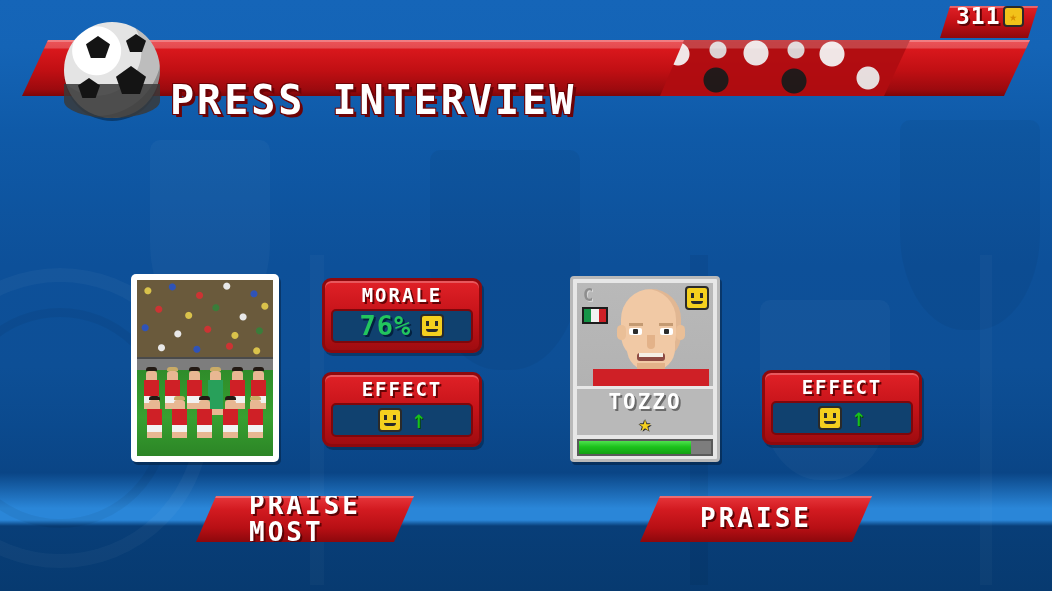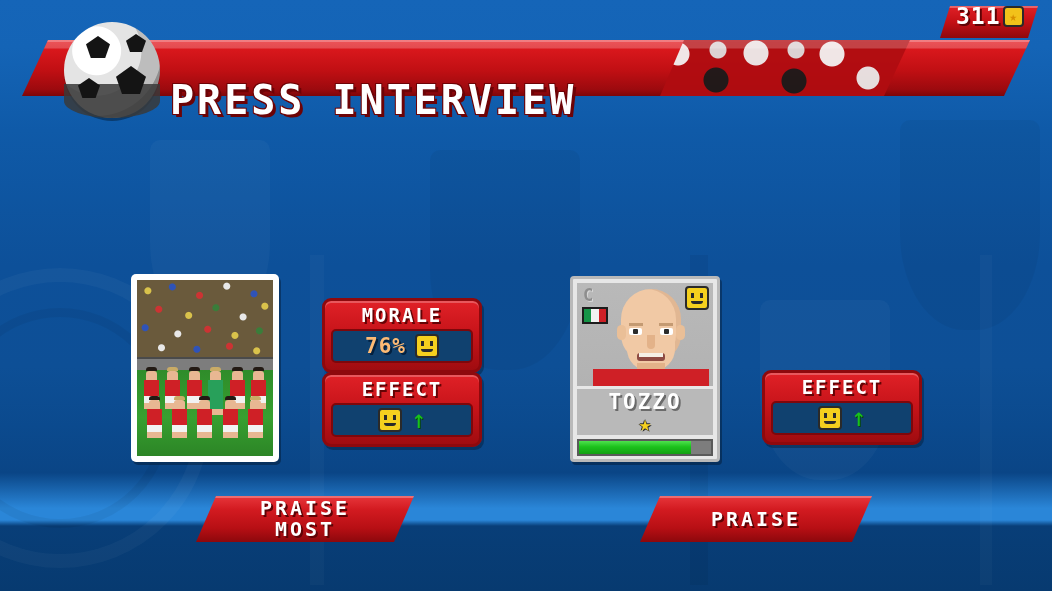--- a/index.html
+++ b/index.html
@@ -168,24 +168,24 @@
   }
   .panel .plabel{
     text-align:center; color:#fff; font-size:19px; font-weight:bold; letter-spacing:2px;
     text-shadow:2px 2px 0 #650305; line-height:1.1; margin-bottom:3px;
   }
   .panel .pbox{
     background:#10416f; border:2px solid #7e070b; border-radius:5px;
     height:34px; display:flex; align-items:center; justify-content:center; gap:9px;
   }
   .panel .pval{
-    color:#fdba74; font-size:21px; font-weight:bold; letter-spacing:1px;
+    color:#22c55e; font-size:27px; font-weight:bold; letter-spacing:1px;
     text-shadow:2px 2px 0 #03203f;
   }
-  #panel-morale{ left:322px; top:278px;margin-top:20px; }
+  #panel-morale{ left:322px; top:278px; }
   #panel-effect-team{ left:322px; top:372px; }
   #panel-effect-coach{ left:762px; top:370px; }
 
   .smiley{
     width:24px; height:24px; background:#f5d01e; border:2px solid #2a2a2a; border-radius:4px;
     position:relative; display:inline-block; flex:none;
   }
   .smiley b{ position:absolute; width:3px; height:5px; background:#2a2a2a; top:5px; }
   .smiley b.l{ left:4px; } .smiley b.r{ right:4px; }
   .smiley s{ position:absolute; left:4px; right:4px; bottom:4px; height:3px; background:#2a2a2a;
@@ -259,22 +259,22 @@
 
   
   .action{
     position:absolute; height:46px; cursor:pointer;
     background:linear-gradient(180deg,#e8363b 0%,#d21a20 30%,#b70f14 70%,#8c080c 100%);
     clip-path: polygon(20px 0, 100% 0, calc(100% - 20px) 100%, 0 100%);
     display:flex; align-items:center; justify-content:center;
     box-shadow: inset 0 2px 0 rgba(255,255,255,.28);
   }
   .action span{
-    color:#fff; font-size:20px; font-weight:bold; letter-spacing:3px; line-height:1.05;
-    text-align:center; text-shadow:2px 2px 0 #5e0305;
+    color:#fff; font-size:26px; font-weight:bold; letter-spacing:3px; line-height:1.05;
+    text-align:left; text-shadow:2px 2px 0 #5e0305;
   }
   #btn-praise-team{ left:196px; top:496px; width:218px; }
   #btn-praise-coaching{ left:640px; top:496px; width:232px; }
 </style>
 </head>
 <body>
 
 <div id="screen">
 
   <div class="wm ring" style="left:-90px; top:268px; width:300px; height:300px;"></div>

